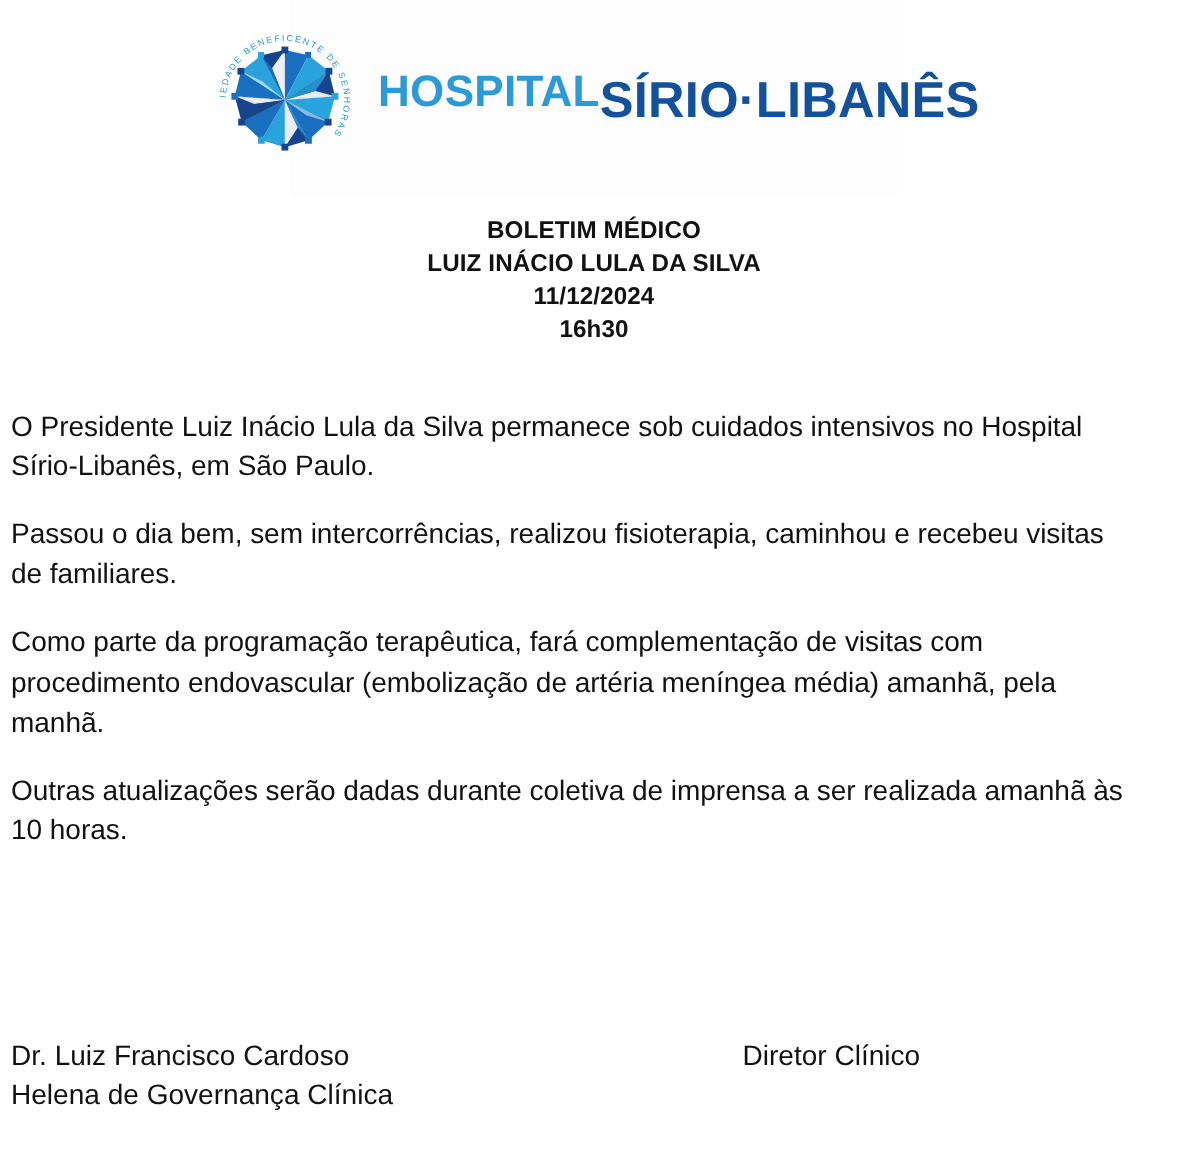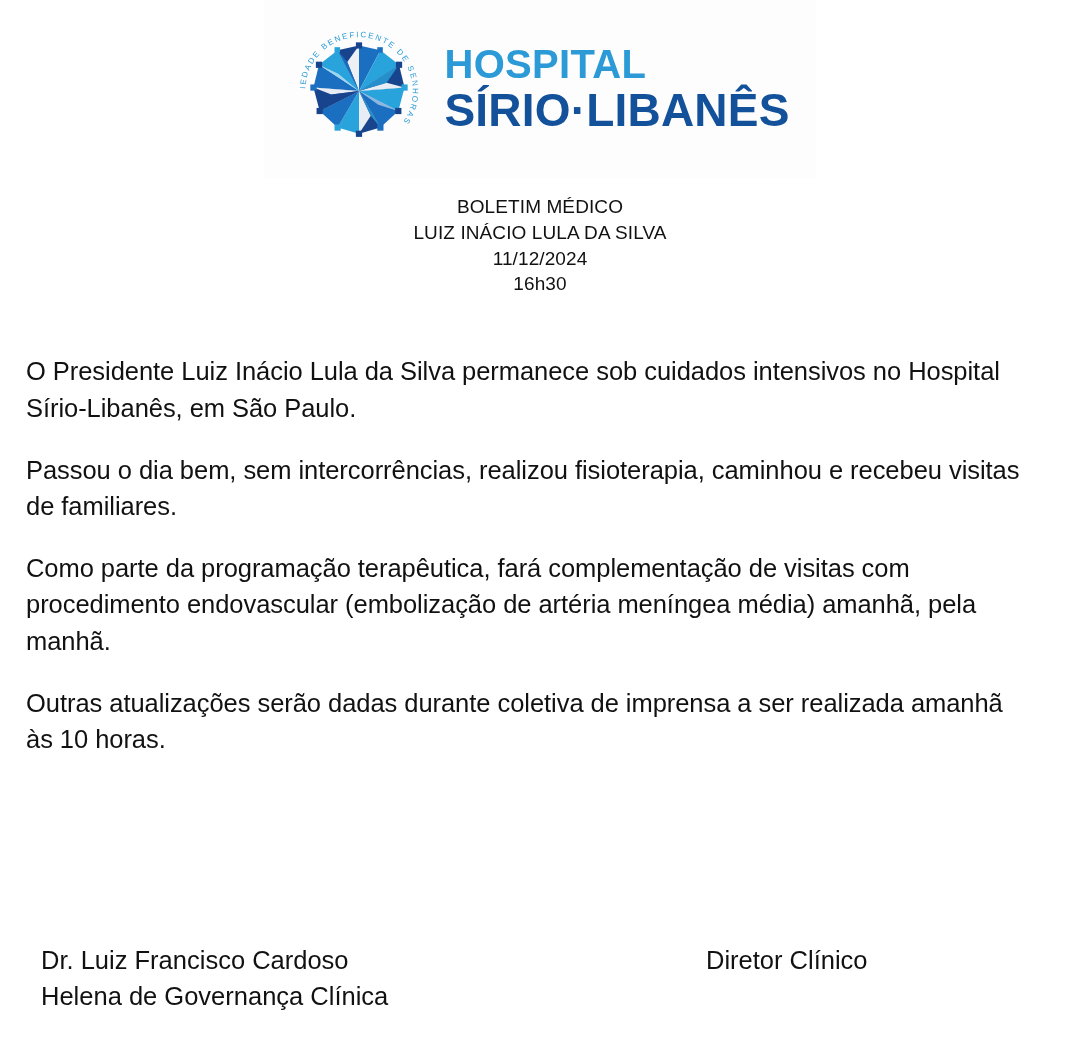--- a/index.html
+++ b/index.html
@@ -38,21 +38,21 @@
 
   .emblem {
     width: 138px;
     height: 138px;
     flex: 0 0 auto;
     display: block;
   }
 
   .wordmark {
     display: flex;
-    flex-direction: column;
+    flex-direction: row;
     justify-content: center;
     line-height: 0.98;
     padding-bottom: 4px;
   }
   .wordmark .wm-top {
     font-size: 40px;
     font-weight: bold;
     letter-spacing: 0.3px;
     color: #2b9ad6;
     font-family: "Liberation Sans", "DejaVu Sans", sans-serif;
@@ -63,33 +63,33 @@
     letter-spacing: 0.2px;
     color: #13519b;
     font-family: "Liberation Sans", "DejaVu Sans", sans-serif;
     margin-top: 4px;
   }
 
   
   .title-block {
     text-align: center;
     margin-top: 16px;
-    font-weight: normal;
-    font-size: 19px;
+    font-weight: bold;
+    font-size: 22px;
     line-height: 1.36;
     color: #111111;
     letter-spacing: 0.1px;
   }
   .title-block div {
     white-space: nowrap;
   }
 
   
   .body-copy {
-    margin: 16px;
+    margin: 0;
     padding: 0 44px 0 10px;
     margin-top: 56px;
   }
   .body-copy p {
     margin: 0 0 26px 0;
     font-size: 25.5px;
     line-height: 1.42;
     color: #111111;
     text-align: left;
     letter-spacing: -0.05px;
@@ -98,21 +98,20 @@
     margin-bottom: 0;
   }
 
   
   .signatures {
     position: absolute;
     left: 10px;
     right: 40px;
     top: 942px;
     display: flex;
-    margin-left: 31px;
   }
   .sig-col {
     font-size: 25.5px;
     line-height: 1.42;
     color: #111111;
   }
   .sig-col.left { width: 665px; flex: 0 0 665px; }
   .sig-col.right { flex: 1 1 auto; }
   .sig-name, .sig-role {
     display: block;

